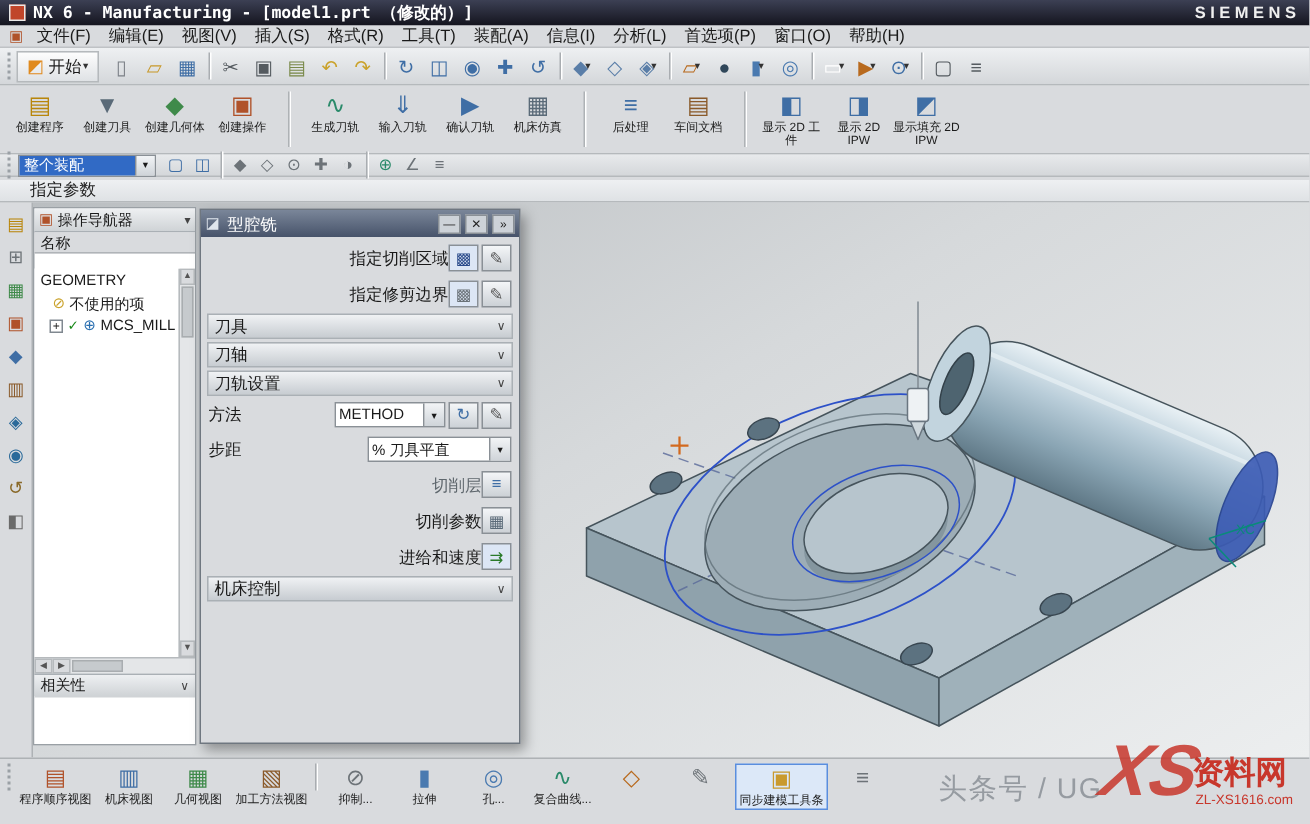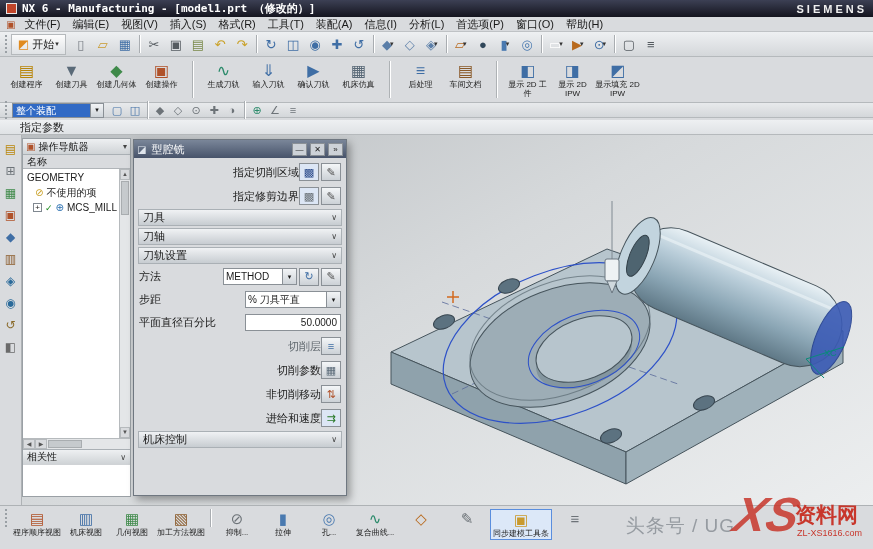--- a/index.html
+++ b/index.html
@@ -65,21 +65,21 @@
   .stab .g { font-size:12px; }
 
   
   .navigator { position:absolute; left:22px; top:138px; width:109px; bottom:52px; background:#fff;
     border:1px solid #9aa0a5; display:flex; flex-direction:column; z-index:3; }
   .nav-header { height:16px; background:linear-gradient(#eef0f2,#cfd3d6); border-bottom:1px solid #aab0b5;
     display:flex; align-items:center; gap:3px; font-size:10px; padding:0 3px; }
   .nav-header .g { font-size:10px; color:#b0522a; }
   .nav-header .sp { flex:1; }
   .nav-colhead { height:14px; background:#d9dbde; border-bottom:1px solid #b0b4b8; font-size:10px; display:flex; align-items:flex-start; padding:0 4px; }
-  .nav-tree { flex:1; display:flex; background:#fff; overflow:hidden; }
+  .nav-tree { flex:1; display:flex; background:#fff; overflow:hidden;margin-top:10px; }
   .tree-rows { flex:1; padding-top:1px; }
   .tree-row { height:15px; display:flex; align-items:center; gap:3px; font-size:10px; white-space:nowrap; }
   .exp { width:9px; height:9px; border:1px solid #808890; background:#fff; font-size:8px; line-height:7px; text-align:center; flex:0 0 9px; }
   .chk { color:#1a8a1a; font-size:9px; }
   .tree-icon { font-size:10px; }
   .vscroll { width:11px; background:#e4e6e8; border-left:1px solid #b6babd; display:flex; flex-direction:column; }
   .sbtn { height:11px; background:#d9dbde; border:1px solid #b6babd; font-size:6px; line-height:9px; text-align:center; color:#555; }
   .sthumb { height:34px; background:#c6cacd; border:1px solid #a9adb0; margin:1px; }
   .hscroll { height:11px; background:#e4e6e8; border-top:1px solid #b6babd; display:flex; }
   .hscroll .sbtn { width:12px; height:10px; }
@@ -568,44 +568,32 @@
 
 
     <div class="frow">
       <span class="plabel">步距</span>
       <span class="dcombo w96">
         <span class="tx">% 刀具平直</span>
         <span class="ar">▾</span>
       </span>
     </div>
 
-    <div class="frow">
-      <span class="plabel">平面直径百分比</span>
-      <span class="dinput">
-          <span>50.0000</span>
-        </span>
-    </div>
 
 
     <div class="prow">
       <span class="plabel dim">切削层</span>
       <span class="ibtn">
           <span style="color:#3f6ea5">≡</span>
         </span>
     </div>
     <div class="prow">
       <span class="plabel">切削参数</span>
       <span class="ibtn">
           <span style="color:#5a6a78">▦</span>
-        </span>
-    </div>
-    <div class="prow">
-      <span class="plabel">非切削移动</span>
-      <span class="ibtn">
-          <span style="color:#b0522a">⇅</span>
         </span>
     </div>
     <div class="prow">
       <span class="plabel">进给和速度</span>
       <span class="ibtn sel">
           <span style="color:#2a7a2a">⇉</span>
         </span>
     </div>
 
     <div class="sect">

